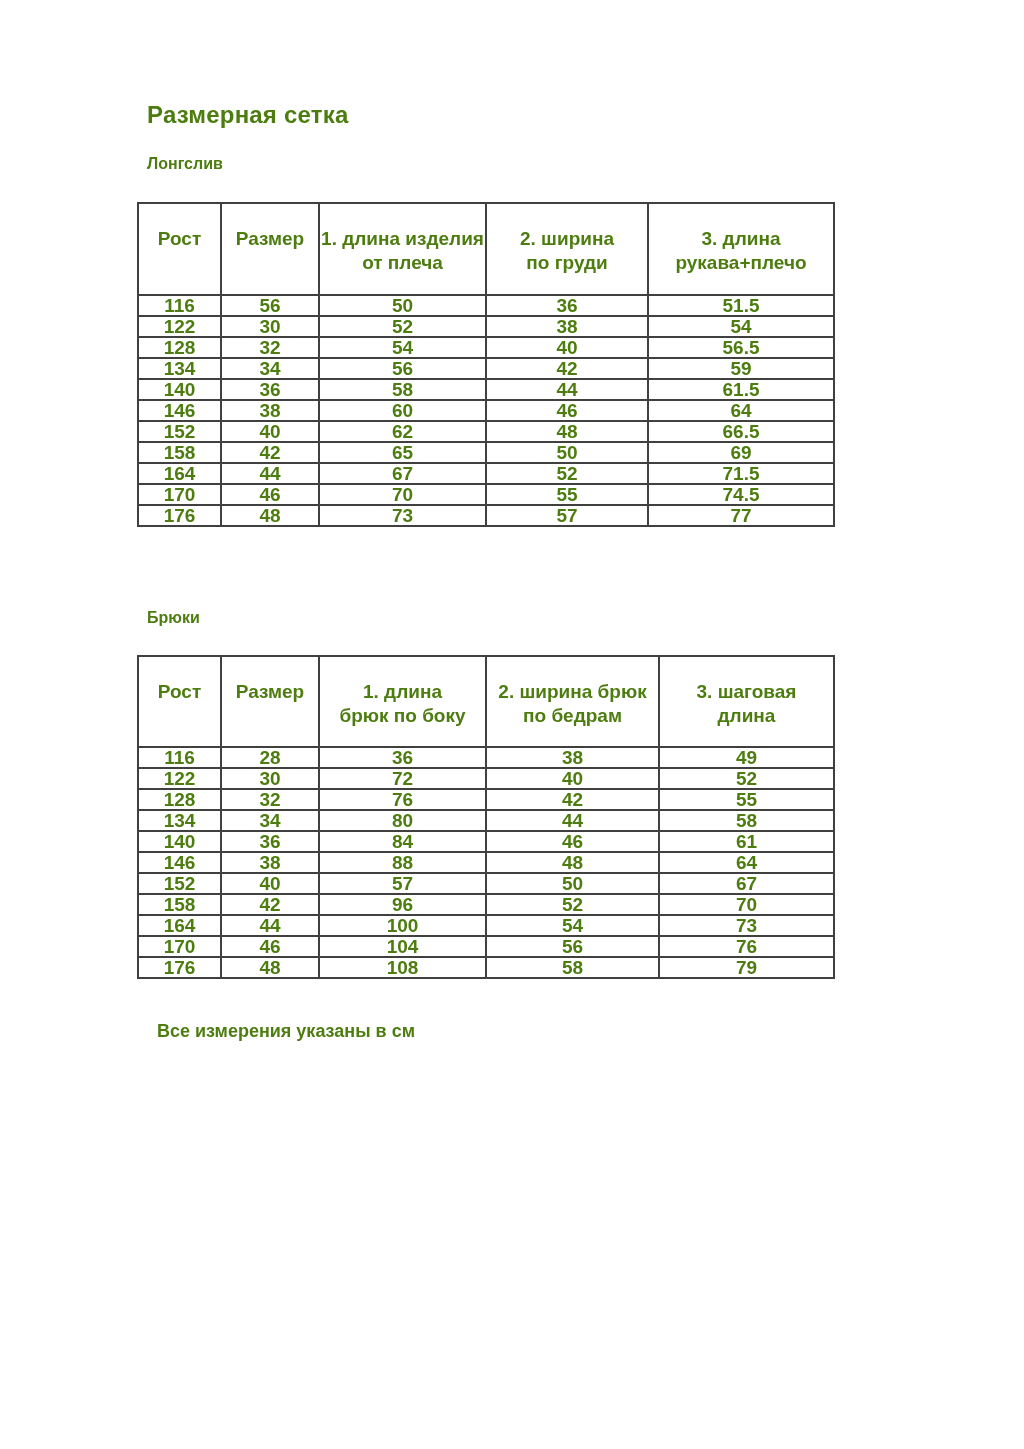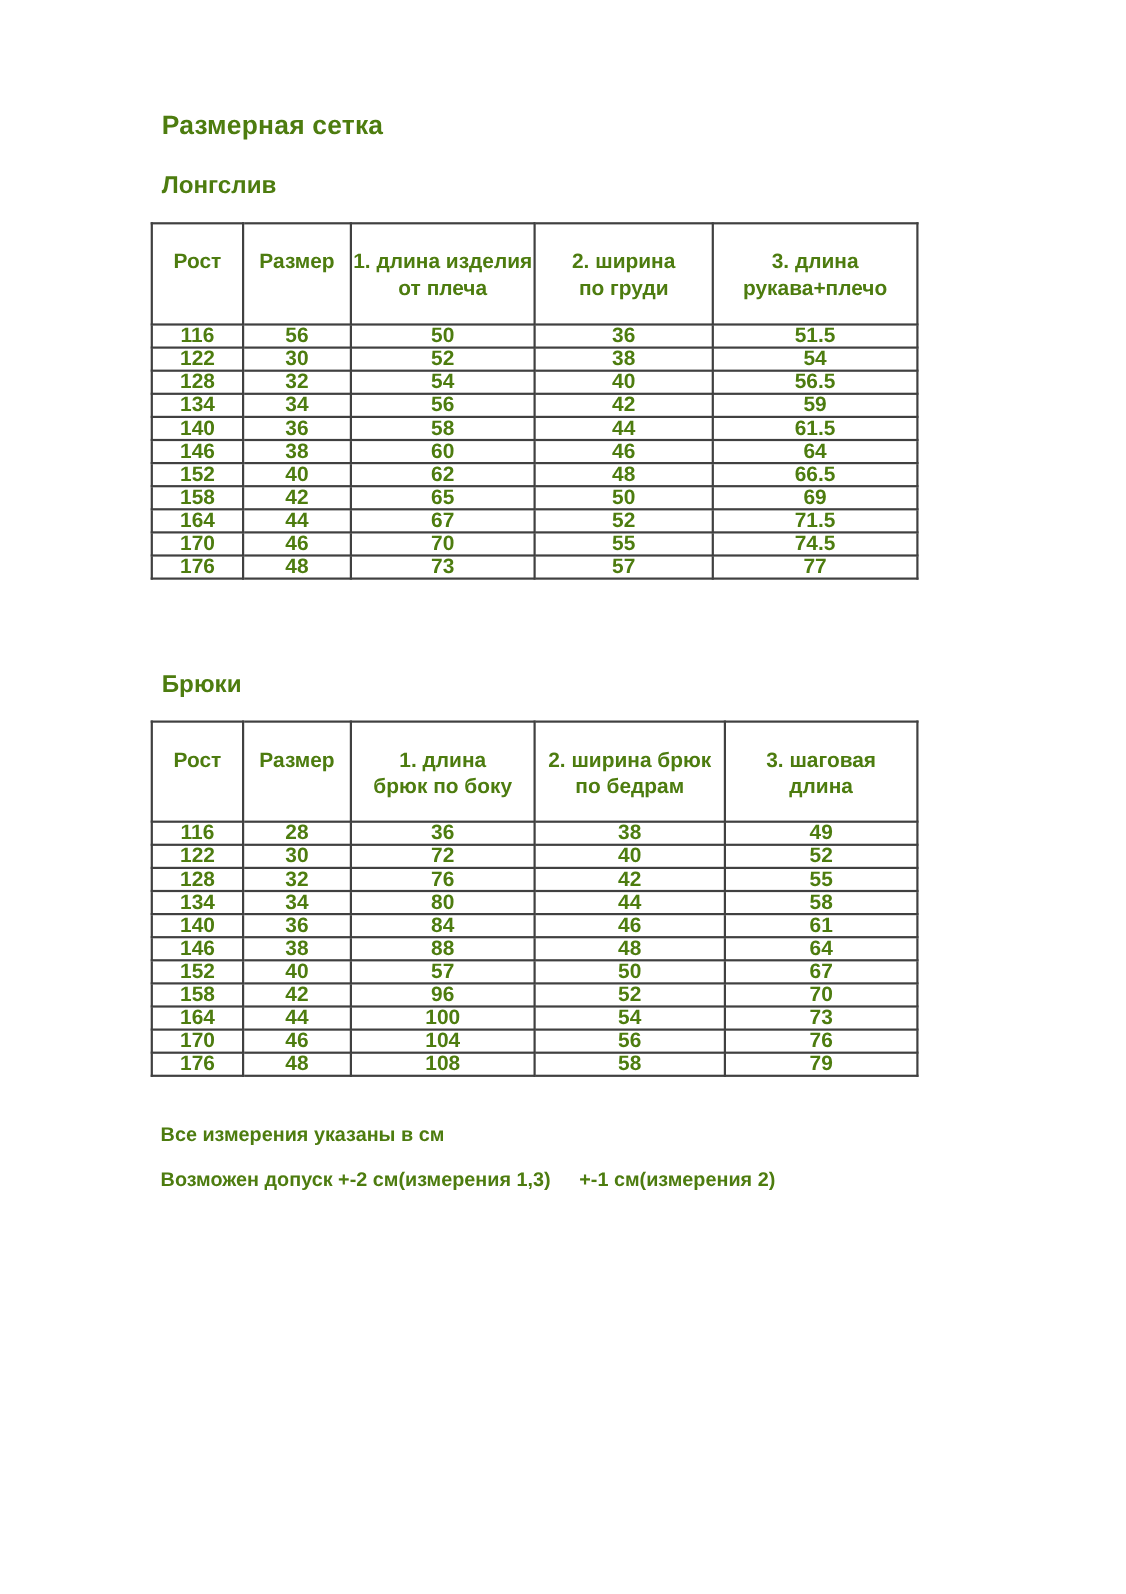--- a/index.html
+++ b/index.html
@@ -16,21 +16,21 @@
   .doc-title {
     position: absolute;
     left: 147px;
     top: 101px;
     font-size: 24px;
     letter-spacing: 0.2px;
   }
   .section-heading {
     position: absolute;
     left: 147px;
-    font-size: 22px;
+    font-size: 16px;
   }
   #heading-longsleeve { top: 155px; }
   #heading-pants { top: 609px; }
 
   .size-table {
     position: absolute;
     left: 137px;
     border-collapse: collapse;
     table-layout: fixed;
     width: 696px;
@@ -69,21 +69,21 @@
   #table-pants col:nth-child(3) { width: 167px; }
   #table-pants col:nth-child(4) { width: 173px; }
   #table-pants col:nth-child(5) { width: 175px; }
 
   .note {
     position: absolute;
     left: 146px;
     font-size: 18px;
     white-space: nowrap;
   }
-  #note-units { top: 1021px; }
+  #note-units { top: 1021px; margin-left: 11px; }
   #note-tolerance { top: 1062px; }
   #note-tolerance .part2 { margin-left: 26px; }
 </style>
 </head>
 <body>
 
 <div class="page">
 
   <div class="doc-title">Размерная сетка</div>
 
@@ -288,17 +288,14 @@
           <td>48</td>
           <td>108</td>
           <td>58</td>
           <td>79</td>
         </tr>
       </tbody>
   </table>
 
   <div id="note-units" class="note">Все измерения указаны в см</div>
 
-  <div id="note-tolerance" class="note">
-    <span class="part1">Возможен допуск +-2 см(измерения 1,3)</span><span class="part2">+-1 см(измерения 2)</span>
-  </div>
 
 </div>
 
 </body></html>

